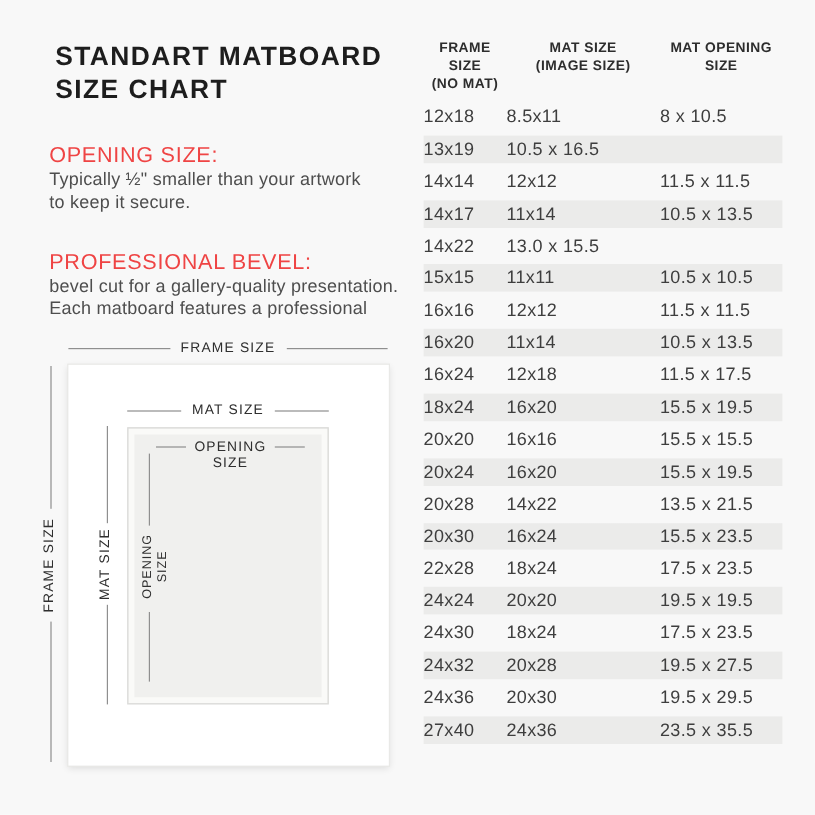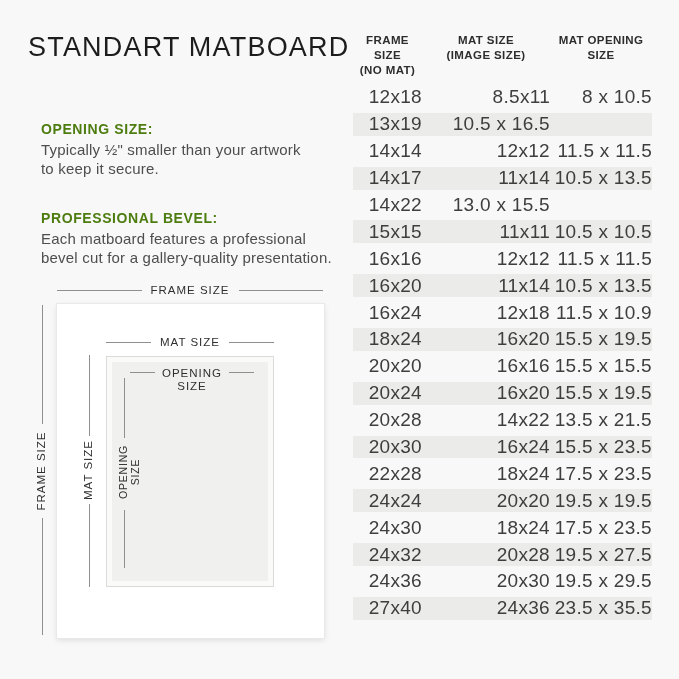--- a/index.html
+++ b/index.html
@@ -4,30 +4,30 @@
 <style>
   html,body{margin:0;padding:0;}
   .page{
     position:relative; width:679px; height:679px;
     background:#f8f8f8; overflow:hidden;
     font-family:"Liberation Sans",sans-serif;
     color:#1d1d1d;
   }
   
   .title{
-    position:absolute; left:28px; top:33px;
-    font-size:27px; line-height:28px; font-weight:normal;
+    position:absolute; left:46px; top:33px;
+    font-size:22px; line-height:28px; font-weight:bold;
     letter-spacing:1.2px; color:#1d1d1d;
   }
   .section{position:absolute; left:41px; width:300px;}
   .sec-opening{top:121px;}
   .sec-bevel{top:210px;}
   .section .heading{
-    font-size:14px; font-weight:bold; letter-spacing:.6px;
-    color:#4d7c0f; line-height:17px; margin-bottom:3px;
+    font-size:18px; font-weight:normal; letter-spacing:.6px;
+    color:#ef4444; line-height:17px; margin-bottom:3px;
   }
   .section .body-line{
     font-size:15px; color:#4e4e4e; line-height:18.5px; letter-spacing:.2px;
   }
   
   .ruler{
     position:absolute; display:flex; align-items:center; gap:9px;
     font-size:11.5px; letter-spacing:1px; color:#2f2f2f; font-weight:500;
     white-space:nowrap;
   }
@@ -64,42 +64,43 @@
   }
   .tbody{position:absolute; left:353px; top:84px; width:299px;}
   .trow{
     display:grid; grid-template-columns:69px 128px 102px;
     height:26.9px; align-items:center;
   }
   .trow:nth-child(even){
     background:linear-gradient(#ebebea,#ebebea) center / 100% calc(100% - 4px) no-repeat;
   }
   .tcell{
-    text-align:right; font-size:19px; color:#3e3e3e; letter-spacing:.3px;
+    text-align:left; font-size:15px; color:#3e3e3e; letter-spacing:.3px;
   }
 </style>
 </head>
 <body>
 
 <div class="page">
 
   <div class="title">
     <span>STANDART MATBOARD</span><br>
+    <span>SIZE CHART</span>
   </div>
 
   <div class="section sec-opening">
     <div class="heading">OPENING SIZE:</div>
     <div class="body-line">Typically ½" smaller than your artwork</div>
     <div class="body-line">to keep it secure.</div>
   </div>
 
   <div class="section sec-bevel">
     <div class="heading">PROFESSIONAL BEVEL:</div>
+    <div class="body-line">bevel cut for a gallery-quality presentation.</div>
     <div class="body-line">Each matboard features a professional</div>
-    <div class="body-line">bevel cut for a gallery-quality presentation.</div>
   </div>
 
   <div>
 
     <div class="ruler" style="left:57px; top:283px; width:266px; height:14px;">
       <span class="rline"></span>
       <span>FRAME SIZE</span>
       <span class="rline"></span>
     </div>
 
@@ -186,21 +187,21 @@
           <div class="tcell">11.5 x 11.5</div>
         </div>
         <div class="trow">
           <div class="tcell">16x20</div>
           <div class="tcell">11x14</div>
           <div class="tcell">10.5 x 13.5</div>
         </div>
         <div class="trow">
           <div class="tcell">16x24</div>
           <div class="tcell">12x18</div>
-          <div class="tcell">11.5 x 10.9</div>
+          <div class="tcell">11.5 x 17.5</div>
         </div>
         <div class="trow">
           <div class="tcell">18x24</div>
           <div class="tcell">16x20</div>
           <div class="tcell">15.5 x 19.5</div>
         </div>
         <div class="trow">
           <div class="tcell">20x20</div>
           <div class="tcell">16x16</div>
           <div class="tcell">15.5 x 15.5</div>

